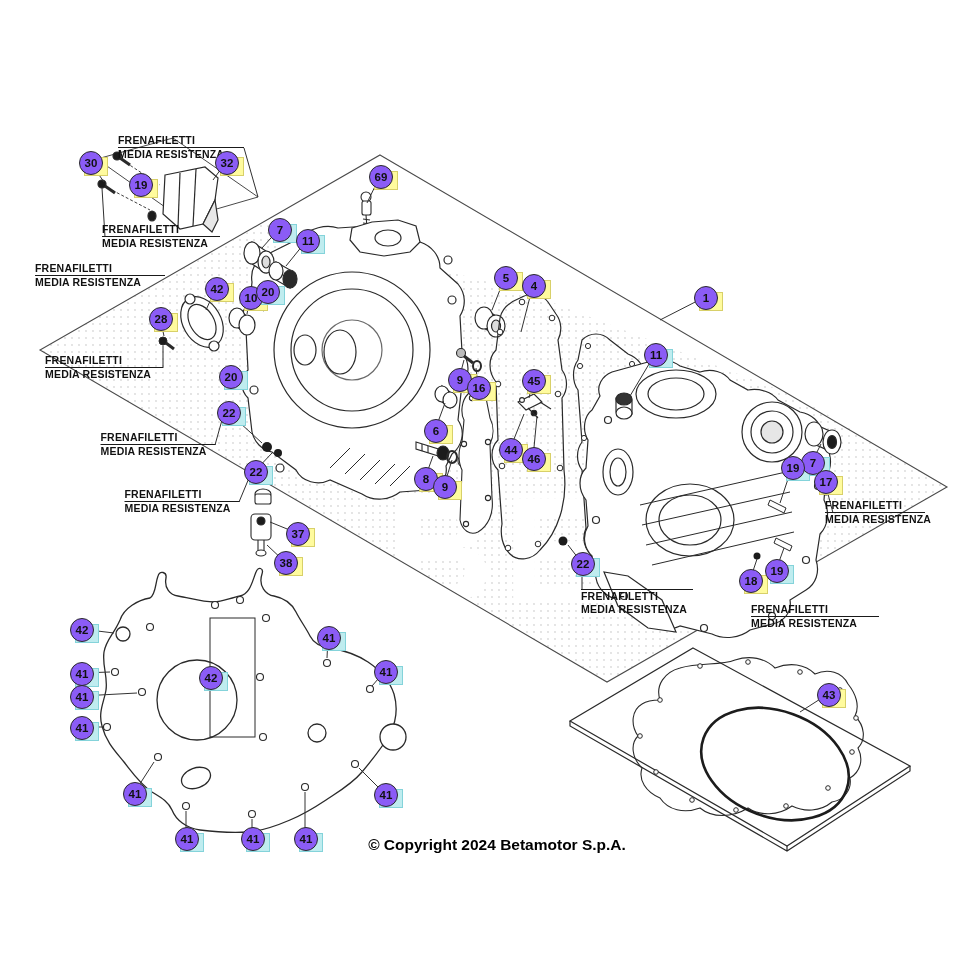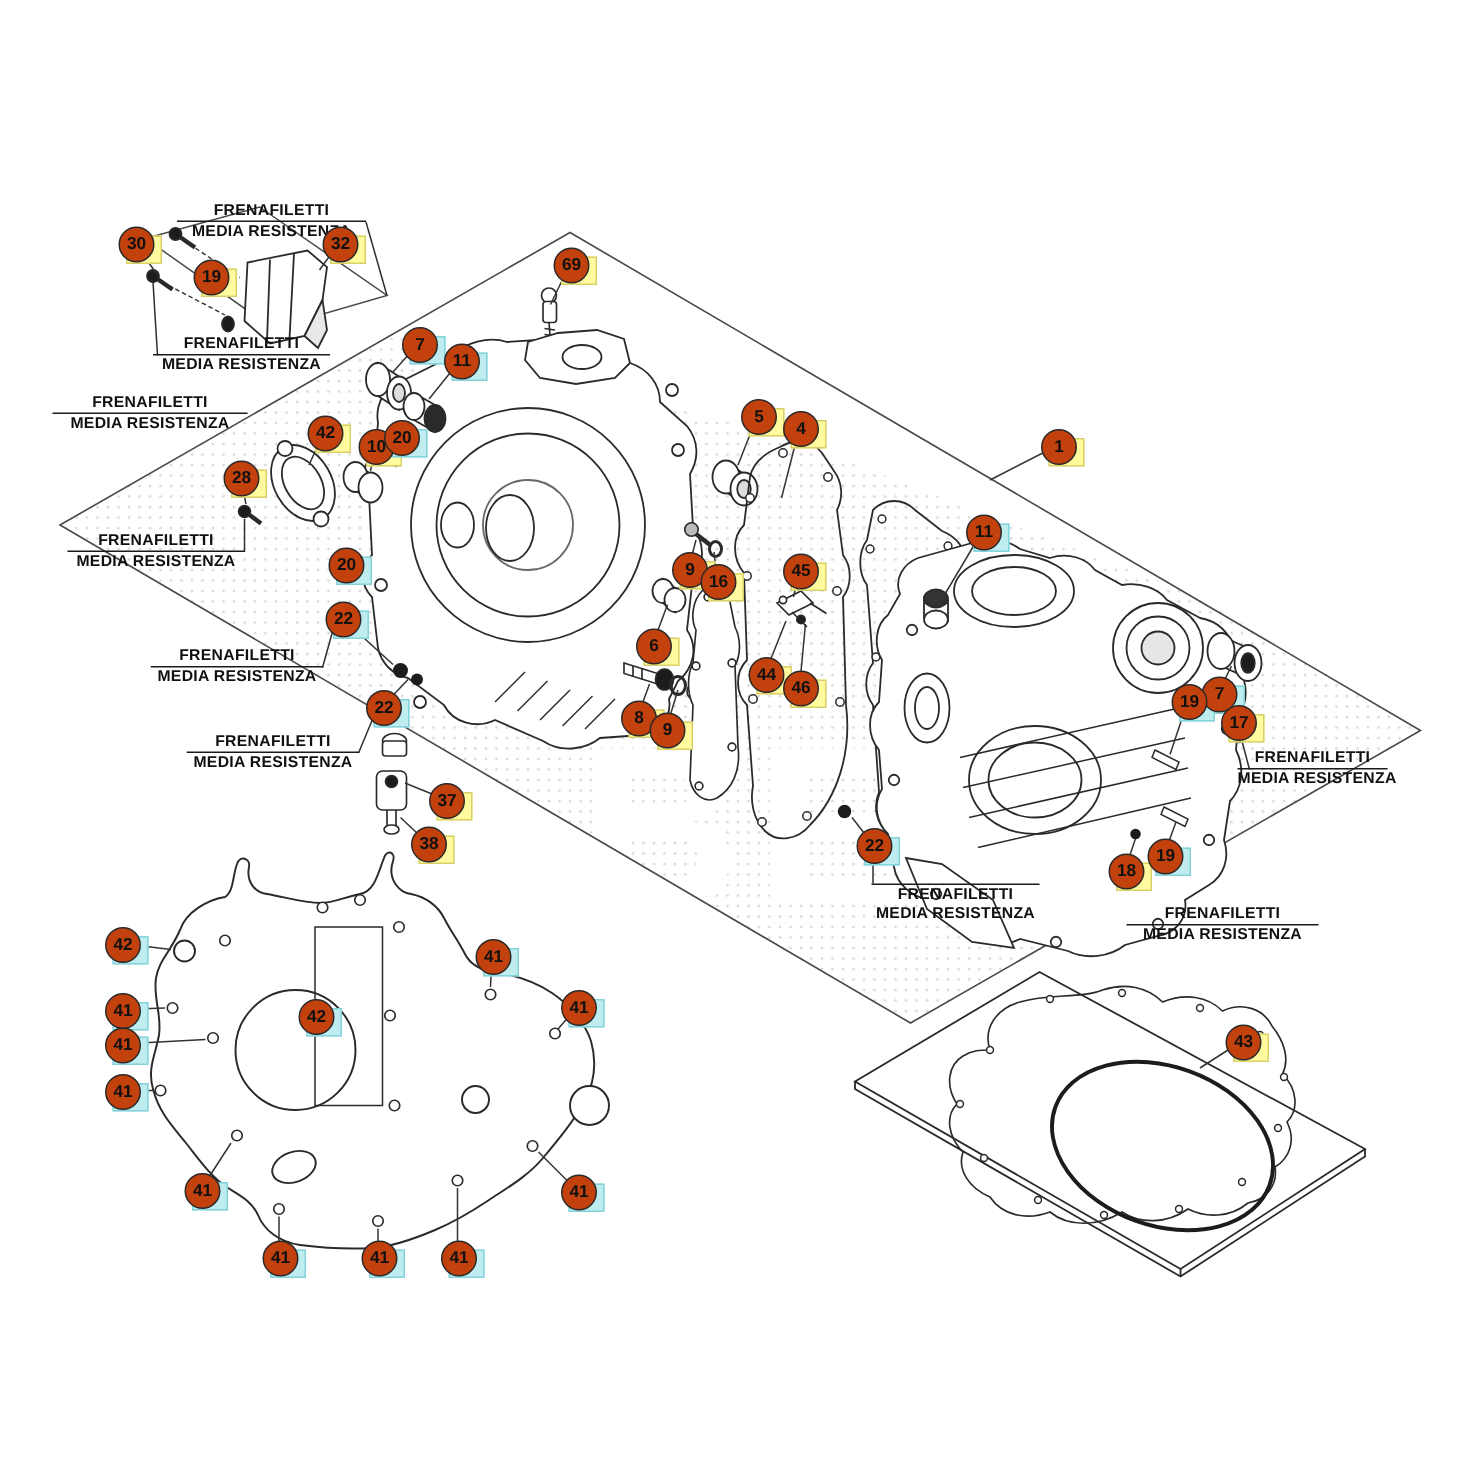--- a/index.html
+++ b/index.html
@@ -5,23 +5,23 @@
   html,body{margin:0;padding:0;background:#fff;}
   #stage{position:relative;width:980px;height:980px;background:#ffffff;overflow:hidden;
          font-family:"Liberation Sans",sans-serif;}
   #drawing{position:absolute;left:0;top:0;z-index:1;}
   #callout-layer{position:absolute;left:0;top:0;width:100%;height:100%;z-index:3;pointer-events:none;}
   .callout{position:absolute;width:0;height:0;pointer-events:auto;}
   .callout .hl-box{position:absolute;left:-6px;top:-5px;width:22px;height:17px;z-index:1;}
   .callout.yellow .hl-box{background:#FFFB9E;border:1px solid #d8d069;}
   .callout.cyan .hl-box{background:#BFECEF;border:1px solid #84d3da;}
   .callout .circ{position:absolute;left:-11px;top:-11px;width:22px;height:22px;border:1.6px solid #2a2a2a;
-        border-radius:50%;background:#c2410c;z-index:2;display:flex;align-items:center;justify-content:center;
+        border-radius:50%;background:#8b5cf6;z-index:2;display:flex;align-items:center;justify-content:center;
         font-size:11.5px;font-weight:bold;color:#111;}
-  .note{position:absolute;transform:translateX(-50%);z-index:2;text-align:center;
+  .note{position:absolute;transform:translateX(-50%);z-index:2;text-align:left;
         font-weight:bold;font-size:10.5px;line-height:13px;color:#111;letter-spacing:.2px;white-space:nowrap;}
   .note .rule{height:0;border-top:1.6px solid #1a1a1a;margin:0;}
   #copyright{position:absolute;transform:translateX(-50%);z-index:2;font-weight:bold;
         font-size:15.5px;color:#000;white-space:nowrap;}
 </style>
 </head>
 <body>
 
 <div id="stage">
 
@@ -639,14 +639,15 @@
       <div class="callout cyan" style="left: 305px; top: 838px;">
         <span class="hl-box"></span>
         <span class="circ">41</span>
       </div>
       <div class="callout cyan" style="left: 385px; top: 794px;">
         <span class="hl-box"></span>
         <span class="circ">41</span>
       </div>
     </div>
 
+<div id="copyright" style="left: 497px; top: 836px;">© Copyright 2024 Betamotor S.p.A.</div>
 
 </div>
 
 </body></html>

